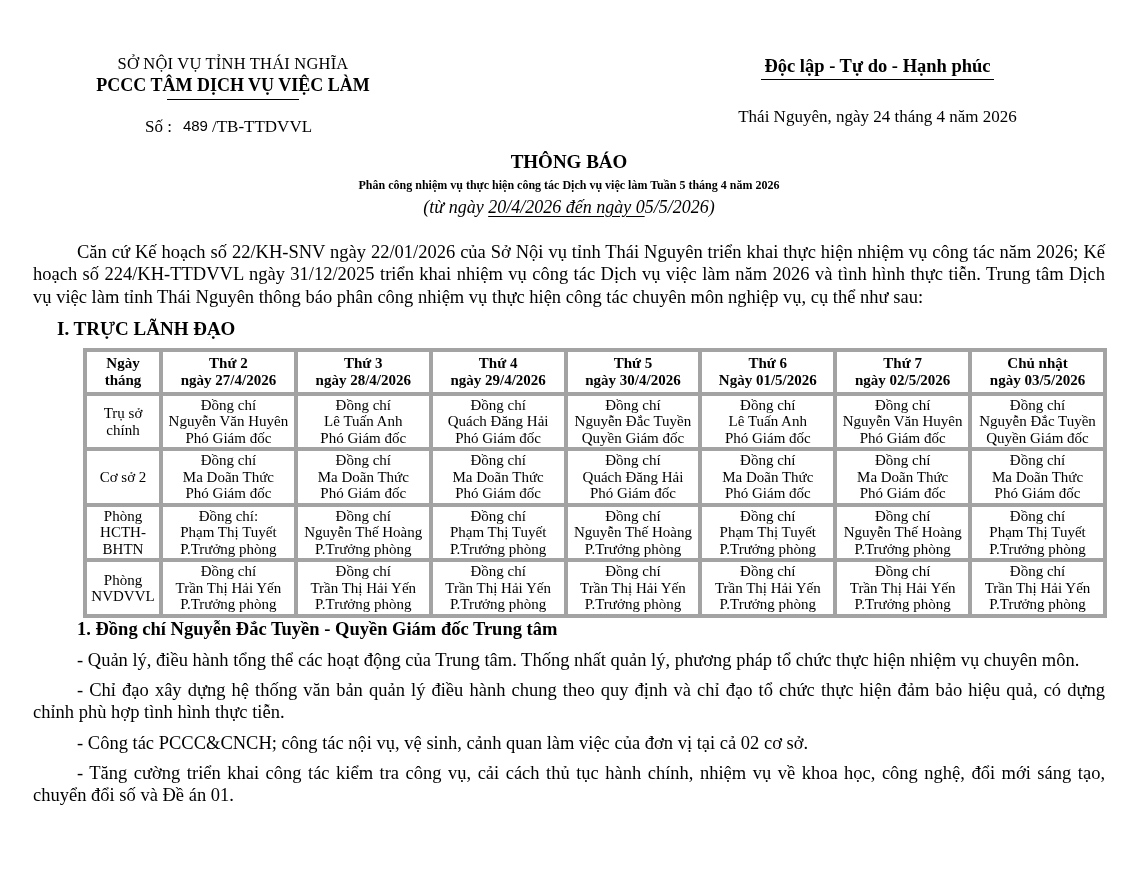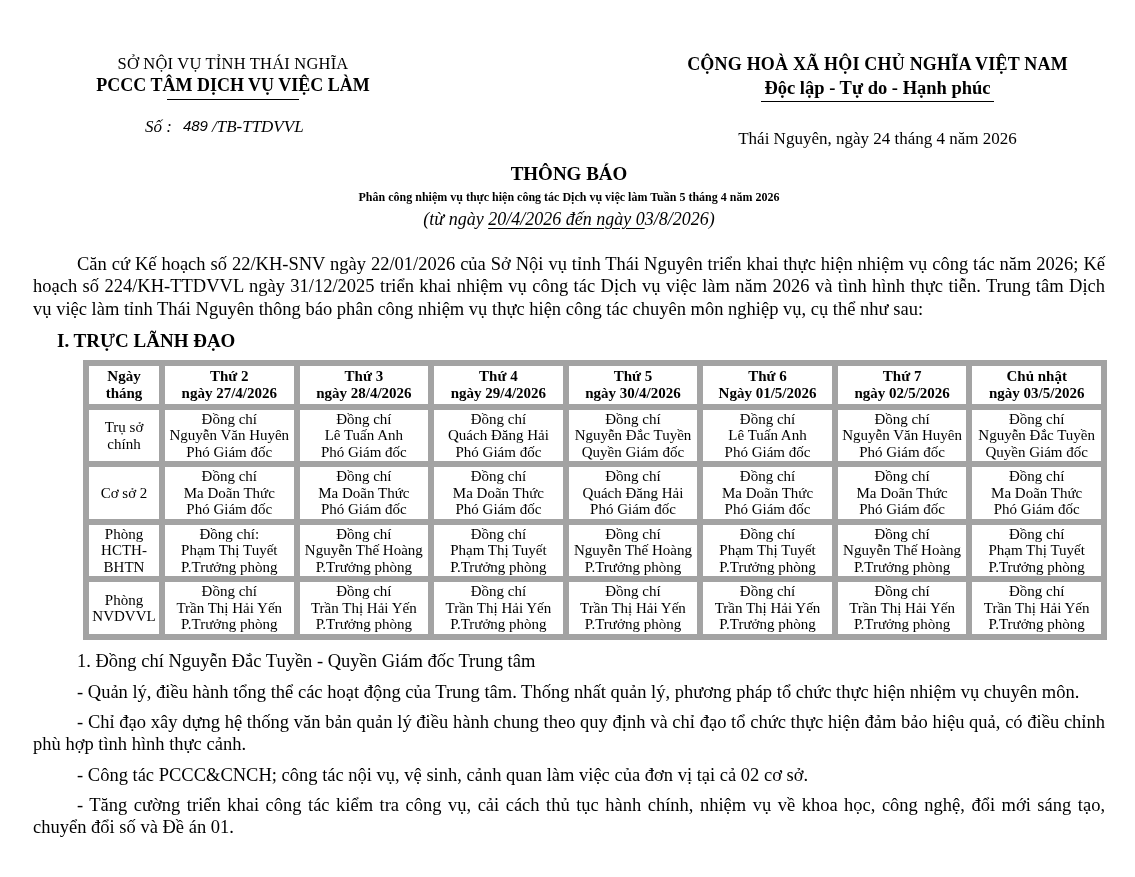--- a/index.html
+++ b/index.html
@@ -10,21 +10,21 @@
   }
   .page { padding:53px 30px 0 33px; }
 
   
   .header { display:flex; justify-content:space-between; align-items:flex-start; }
   .header-left  { width:400px; text-align:center; }
   .header-right { width:455px; text-align:center; }
   .agency-parent { font-size:16.5px; line-height:21px; letter-spacing:.2px; }
   .agency-name   { font-size:18px; font-weight:bold; line-height:23px; }
   .rule-left { width:132px; border-top:1.5px solid #000; margin:2px auto 0; height:0; }
-  .doc-number { margin-top:16px; font-size:17px; line-height:21px; text-align:left; padding-left:112px;font-style:italic; }
+  .doc-number { margin-top:16px; font-size:17px; line-height:21px; text-align:left; padding-left:112px; }
   .doc-num {
     font-family:"Liberation Sans","DejaVu Sans",sans-serif;
     font-size:15px; margin:0 4px 0 11px; position:relative; top:-1px;
   }
   .motto1 { font-size:18px; font-weight:bold; line-height:22px; letter-spacing:.2px; }
   .motto2 { margin-top:1px; line-height:24px; }
   .motto2 span {
     display:inline-block; font-size:18.5px; font-weight:bold;
     border-bottom:1.5px solid #000; padding:0 3px 1px;
   }
@@ -37,31 +37,31 @@
   .doc-range    { font-size:18px; font-style:italic; line-height:21px; }
   .doc-range .u { text-decoration:underline; text-underline-offset:3px; }
 
   
   .body-para {
     font-size:18.5px; line-height:22.3px; text-align:justify;
     text-indent:44px;
   }
   .intro { margin-top:23px; }
   .sec-heading { font-size:19px; font-weight:bold; line-height:24px; margin:9px 0 7px 24px; }
-  .sub-heading { font-size:18.5px; font-weight:normal; line-height:23px; margin-top:10px; text-indent:44px; }
+  .sub-heading { font-size:18.5px; font-weight:bold; line-height:23px; text-indent:44px; }
   .bullet { margin-top:8px; }
 
   
   table.duty {
     border-collapse:collapse; table-layout:fixed;
     margin-left:50px; width:1024px;
     border:2px solid #000;
   }
   table.duty th, table.duty td {
-    border:6px solid #a3a3a3; text-align:center; vertical-align:middle;
+    border:4px solid #a3a3a3; text-align:center; vertical-align:middle;
     font-size:15px; line-height:16.5px; padding:1px 1px;
   }
   table.duty thead th { height:44px; font-weight:bold; }
   table.duty tbody tr { height:52px; }
   table.duty tbody th { font-weight:normal; }
   table.duty tbody td { font-weight:normal; }
 </style>
 </head>
 <body>
 
@@ -70,32 +70,31 @@
   <div class="header">
     <div class="header-left">
       <div class="agency-parent">SỞ NỘI VỤ TỈNH THÁI NGHĨA</div>
       <div class="agency-name">PCCC TÂM DỊCH VỤ VIỆC LÀM</div>
       <div class="rule-left"></div>
       <div class="doc-number">
         <span>Số :</span><span class="doc-num">489</span><span>/TB-TTDVVL</span>
       </div>
     </div>
     <div class="header-right">
-      <div class="motto1">CỘNG HOÀ XÃ HỘI CHỦ NGHĨA VIỆT NAM</div>
       <div class="motto2">
         <span>Độc lập - Tự do - Hạnh phúc</span>
       </div>
       <div class="date-line">Thái Nguyên, ngày 24 tháng 4 năm 2026</div>
     </div>
   </div>
 
   <div class="title-block">
     <div class="doc-title">THÔNG BÁO</div>
     <div class="doc-subtitle">Phân công nhiệm vụ thực hiện công tác Dịch vụ việc làm Tuần 5 tháng 4 năm 2026</div>
-    <div class="doc-range"><span>(từ ngày </span><span class="u">20/4/2026 đến ngày 0</span><span>3/8/2026)</span></div>
+    <div class="doc-range"><span>(từ ngày </span><span class="u">20/4/2026 đến ngày 0</span><span>5/5/2026)</span></div>
   </div>
 
   <p class="body-para intro">Căn cứ Kế hoạch số 22/KH-SNV ngày 22/01/2026 của Sở Nội vụ tỉnh Thái Nguyên triển khai thực hiện nhiệm vụ công tác năm 2026; Kế hoạch số 224/KH-TTDVVL ngày 31/12/2025 triển khai nhiệm vụ công tác Dịch vụ việc làm năm 2026 và tình hình thực tiễn. Trung tâm Dịch vụ việc làm tỉnh Thái Nguyên thông báo phân công nhiệm vụ thực hiện công tác chuyên môn nghiệp vụ, cụ thể như sau:</p>
 
   <div class="sec-heading">I. TRỰC LÃNH ĐẠO</div>
 
   <table class="duty">
     <colgroup>
       <col style="width:76px">
       <col>
@@ -158,17 +157,17 @@
           <td>Đồng chí<br>Trần Thị Hải Yến<br>P.Trưởng phòng</td>
           <td>Đồng chí<br>Trần Thị Hải Yến<br>P.Trưởng phòng</td>
           <td>Đồng chí<br>Trần Thị Hải Yến<br>P.Trưởng phòng</td>
         </tr>
       </tbody>
   </table>
 
   <div class="sub-heading">1. Đồng chí Nguyễn Đắc Tuyền - Quyền Giám đốc Trung tâm</div>
 
   <p class="body-para bullet">- Quản lý, điều hành tổng thể các hoạt động của Trung tâm. Thống nhất quản lý, phương pháp tổ chức thực hiện nhiệm vụ chuyên môn.</p>
-  <p class="body-para bullet">- Chỉ đạo xây dựng hệ thống văn bản quản lý điều hành chung theo quy định và chỉ đạo tổ chức thực hiện đảm bảo hiệu quả, có điều chỉnh phù hợp tình hình thực cảnh.</p>
+  <p class="body-para bullet">- Chỉ đạo xây dựng hệ thống văn bản quản lý điều hành chung theo quy định và chỉ đạo tổ chức thực hiện đảm bảo hiệu quả, có dựng chỉnh phù hợp tình hình thực tiễn.</p>
   <p class="body-para bullet">- Công tác PCCC&amp;CNCH; công tác nội vụ, vệ sinh, cảnh quan làm việc của đơn vị tại cả 02 cơ sở.</p>
   <p class="body-para bullet">- Tăng cường triển khai công tác kiểm tra công vụ,  cải cách thủ tục hành chính, nhiệm vụ về khoa học, công nghệ, đổi mới sáng tạo, chuyển đổi số và Đề án 01.</p>
 
 </div>
 
 </body></html>

